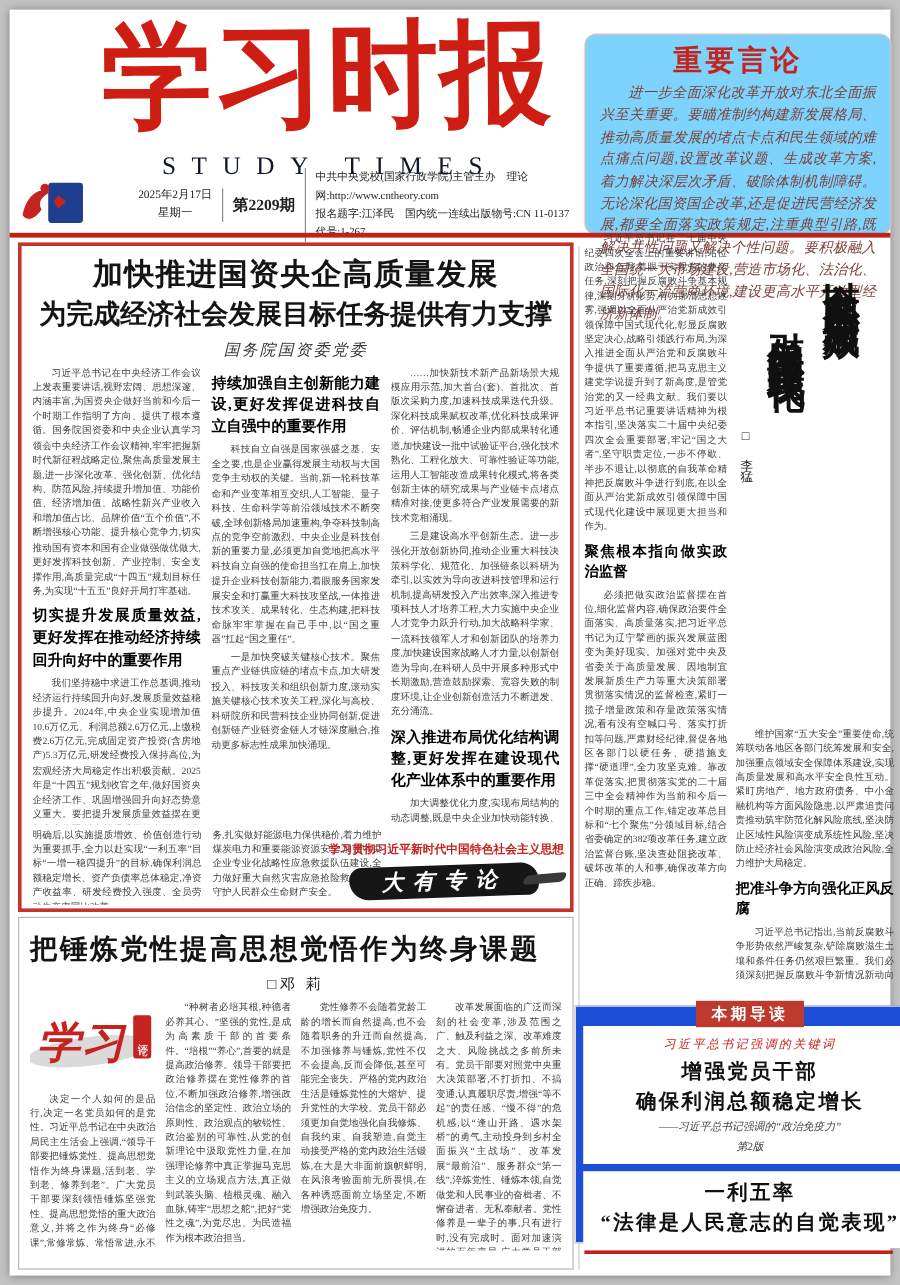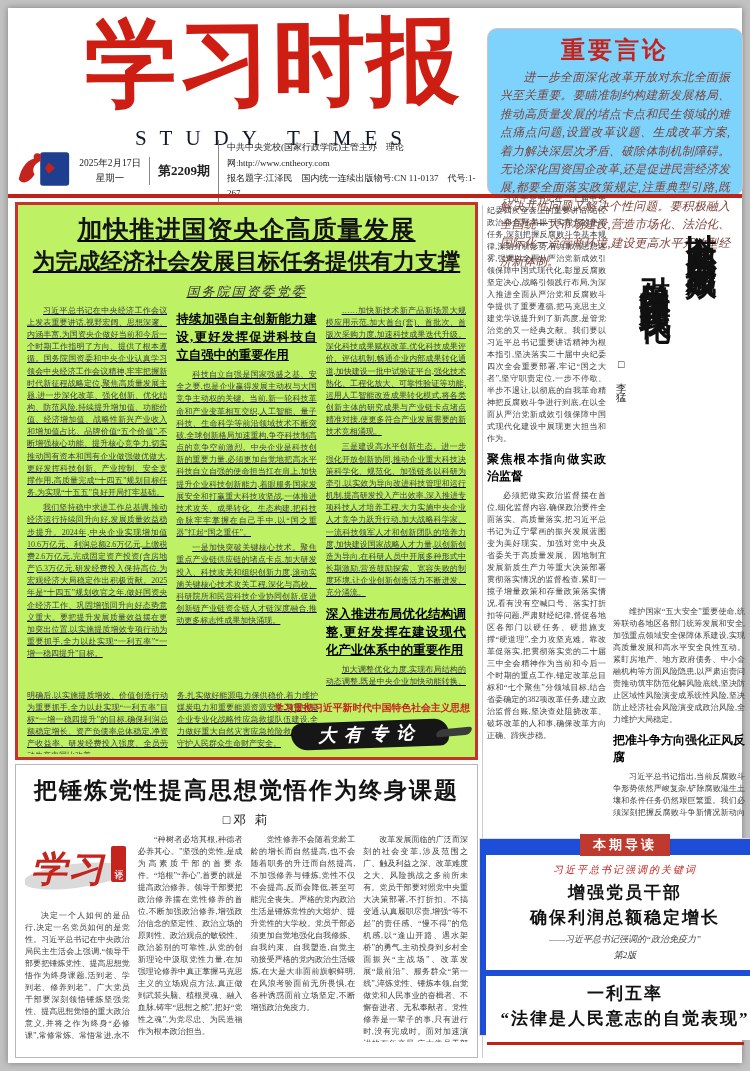--- a/index.html
+++ b/index.html
@@ -33,31 +33,30 @@
   .remarks-title{font-size:24px;font-weight:bold;color:#c5231d;text-align:center;letter-spacing:3px;}
   .remarks-body{
     font-size:11.8px;line-height:1.56;color:#7c4038;text-align:justify;
     text-indent:2em;font-style:italic;margin-top:2px;
   }
   
   .inforow{
     position:absolute;left:15px;top:148px;width:466px;height:46px;
     display:flex;align-items:center;gap:8px;
   }
-  .dateblk{text-align:center;font-size:9.5px;line-height:1.6;color:#222;min-width:62px;}
+  .dateblk{text-align:center;font-size:9.5px;line-height:1.6;color:#222;min-width:62px;margin-left:36px;}
   .vr{width:0;border-left:1px solid #8a8a8a;height:28px;}
   .issue{font-size:13px;color:#222;white-space:nowrap;font-weight:bold;}
   .pubblk{font-size:9px;line-height:1.7;color:#222;border-left:1px solid #8a8a8a;padding-left:8px;}
   .red-rule{position:absolute;left:8px;top:194px;width:734px;height:4px;background:#bf2318;}
   
   .lead-box{
     position:absolute;left:15px;top:202px;width:463px;height:558px;
-    box-sizing:border-box;border:3px solid #c5342a;background:#bef264;
+    box-sizing:border-box;border:3px solid #c5342a;background:#ffffff;
     padding:6px 9px;
-    text-decoration:underline;
   }
   .lead-h1a{font-size:25px;font-weight:bold;text-align:center;color:#141414;line-height:1.3;margin-top:3px;letter-spacing:1px;}
   .lead-h1b{font-size:22.5px;font-weight:bold;text-align:center;color:#141414;line-height:1.3;}
   .lead-byline{text-align:center;font-size:13px;color:#333;margin:7px 0 4px;font-style:italic;letter-spacing:2px;}
   .lead-cols{display:flex;gap:9px;height:382px;overflow:hidden;margin-top:3px;}
   .lcol{width:141px;font-size:8px;line-height:1.52;text-align:justify;color:#3d3d3d;overflow:hidden;}
   .lcol p{margin:0 0 3px;text-indent:2em;}
   .sub{font-size:12.5px;font-weight:bold;color:#000;line-height:1.45;margin:5px 0 5px;text-indent:0;text-align:justify;}
   .lead-foot{display:flex;gap:9px;margin-top:3px;width:292px;height:64px;overflow:hidden;}
   .fcol{width:141px;font-size:8px;line-height:1.5;text-align:justify;color:#3d3d3d;overflow:hidden;}
@@ -92,21 +91,21 @@
        font-size:31px;font-weight:bold;letter-spacing:4px;color:#111;}
   .vh2{position:absolute;left:18px;top:62px;writing-mode:vertical-rl;
        font-size:31px;font-weight:bold;letter-spacing:4px;color:#111;}
   .vh-author{position:absolute;left:0;top:168px;writing-mode:vertical-rl;
        font-size:10.5px;letter-spacing:4px;color:#222;}
   
   .bottom-box{
     position:absolute;left:15px;top:764px;width:463px;height:294px;
     box-sizing:border-box;border:1px solid #b8b8b8;background:#fff;padding:6px 9px;
   }
-  .b-h1{font-size:23px;font-weight:bold;text-align:center;letter-spacing:2px;color:#141414;margin-top:4px;}
+  .b-h1{font-size:23px;font-weight:bold;letter-spacing:2px;color:#141414;margin-top:4px;}
   .b-author{text-align:center;font-size:12.5px;color:#222;margin:6px 0 5px;letter-spacing:3px;}
   .b-cols{display:flex;gap:8px;height:208px;overflow:hidden;}
   .bcol{width:105px;font-size:8px;line-height:1.5;text-align:justify;color:#3d3d3d;overflow:hidden;}
   .bcol p{margin:0 0 3px;text-indent:2em;}
   .xlogo{position:relative;height:76px;}
   .swoosh{position:absolute;left:-2px;top:30px;width:104px;height:24px;background:#cdcdcd;
           border-radius:50%;transform:rotate(-7deg);opacity:.75;}
   .xchars{position:absolute;left:6px;top:8px;font-size:36px;font-weight:bold;color:#c5231d;
           font-style:italic;letter-spacing:1px;}
   .xseal{position:absolute;left:86px;top:12px;width:15px;height:36px;background:#c5231d;border-radius:2px;
@@ -165,20 +164,21 @@
 </div>
 <div class="red-rule"></div>
 
 <div class="lead-box">
   <div class="lead-h1a">加快推进国资央企高质量发展</div>
   <div class="lead-h1b">为完成经济社会发展目标任务提供有力支撑</div>
   <div class="lead-byline">国务院国资委党委</div>
   <div class="lead-cols">
     <div class="lcol">
       <p>习近平总书记在中央经济工作会议上发表重要讲话,视野宏阔、思想深邃、内涵丰富,为国资央企做好当前和今后一个时期工作指明了方向、提供了根本遵循。国务院国资委和中央企业认真学习领会中央经济工作会议精神,牢牢把握新时代新征程战略定位,聚焦高质量发展主题,进一步深化改革、强化创新、优化结构、防范风险,持续提升增加值、功能价值、经济增加值、战略性新兴产业收入和增加值占比、品牌价值“五个价值”,不断增强核心功能、提升核心竞争力,切实推动国有资本和国有企业做强做优做大,更好发挥科技创新、产业控制、安全支撑作用,高质量完成“十四五”规划目标任务,为实现“十五五”良好开局打牢基础。</p>
+      <div class="sub">切实提升发展质量效益,更好发挥在推动经济持续回升向好中的重要作用</div>
       <p>我们坚持稳中求进工作总基调,推动经济运行持续回升向好,发展质量效益稳步提升。2024年,中央企业实现增加值10.6万亿元、利润总额2.6万亿元,上缴税费2.6万亿元,完成固定资产投资(含房地产)5.3万亿元,研发经费投入保持高位,为宏观经济大局稳定作出积极贡献。2025年是“十四五”规划收官之年,做好国资央企经济工作、巩固增强回升向好态势意义重大。要把提升发展质量效益摆在更加突出位置,以实施提质增效专项行动为重要抓手,全力以赴实现“一利五率”“一增一稳四提升”目标。</p>
     </div>
     <div class="lcol">
       <div class="sub">持续加强自主创新能力建设,更好发挥促进科技自立自强中的重要作用</div>
       <p>科技自立自强是国家强盛之基、安全之要,也是企业赢得发展主动权与大国竞争主动权的关键。当前,新一轮科技革命和产业变革相互交织,人工智能、量子科技、生命科学等前沿领域技术不断突破,全球创新格局加速重构,争夺科技制高点的竞争空前激烈。中央企业是科技创新的重要力量,必须更加自觉地把高水平科技自立自强的使命担当扛在肩上,加快提升企业科技创新能力,着眼服务国家发展安全和打赢重大科技攻坚战,一体推进技术攻关、成果转化、生态构建,把科技命脉牢牢掌握在自己手中,以“国之重器”扛起“国之重任”。</p>
       <p>一是加快突破关键核心技术。聚焦重点产业链供应链的堵点卡点,加大研发投入、科技攻关和组织创新力度,滚动实施关键核心技术攻关工程,深化与高校、科研院所和民营科技企业协同创新,促进创新链产业链资金链人才链深度融合,推动更多标志性成果加快涌现。</p>
     </div>
     <div class="lcol">
       <p>……加快新技术新产品新场景大规模应用示范,加大首台(套)、首批次、首版次采购力度,加速科技成果迭代升级。深化科技成果赋权改革,优化科技成果评价、评估机制,畅通企业内部成果转化通道,加快建设一批中试验证平台,强化技术熟化、工程化放大、可靠性验证等功能,运用人工智能改造成果转化模式,将各类创新主体的研究成果与产业链卡点堵点精准对接,使更多符合产业发展需要的新技术竞相涌现。</p>
       <p>三是建设高水平创新生态。进一步强化开放创新协同,推动企业重大科技决策科学化、规范化、加强链条以科研为牵引,以实效为导向改进科技管理和运行机制,提高研发投入产出效率,深入推进专项科技人才培养工程,大力实施中央企业人才竞争力跃升行动,加大战略科学家、一流科技领军人才和创新团队的培养力度,加快建设国家战略人才力量,以创新创造为导向,在科研人员中开展多种形式中长期激励,营造鼓励探索、宽容失败的制度环境,让企业创新创造活力不断迸发、充分涌流。</p>

